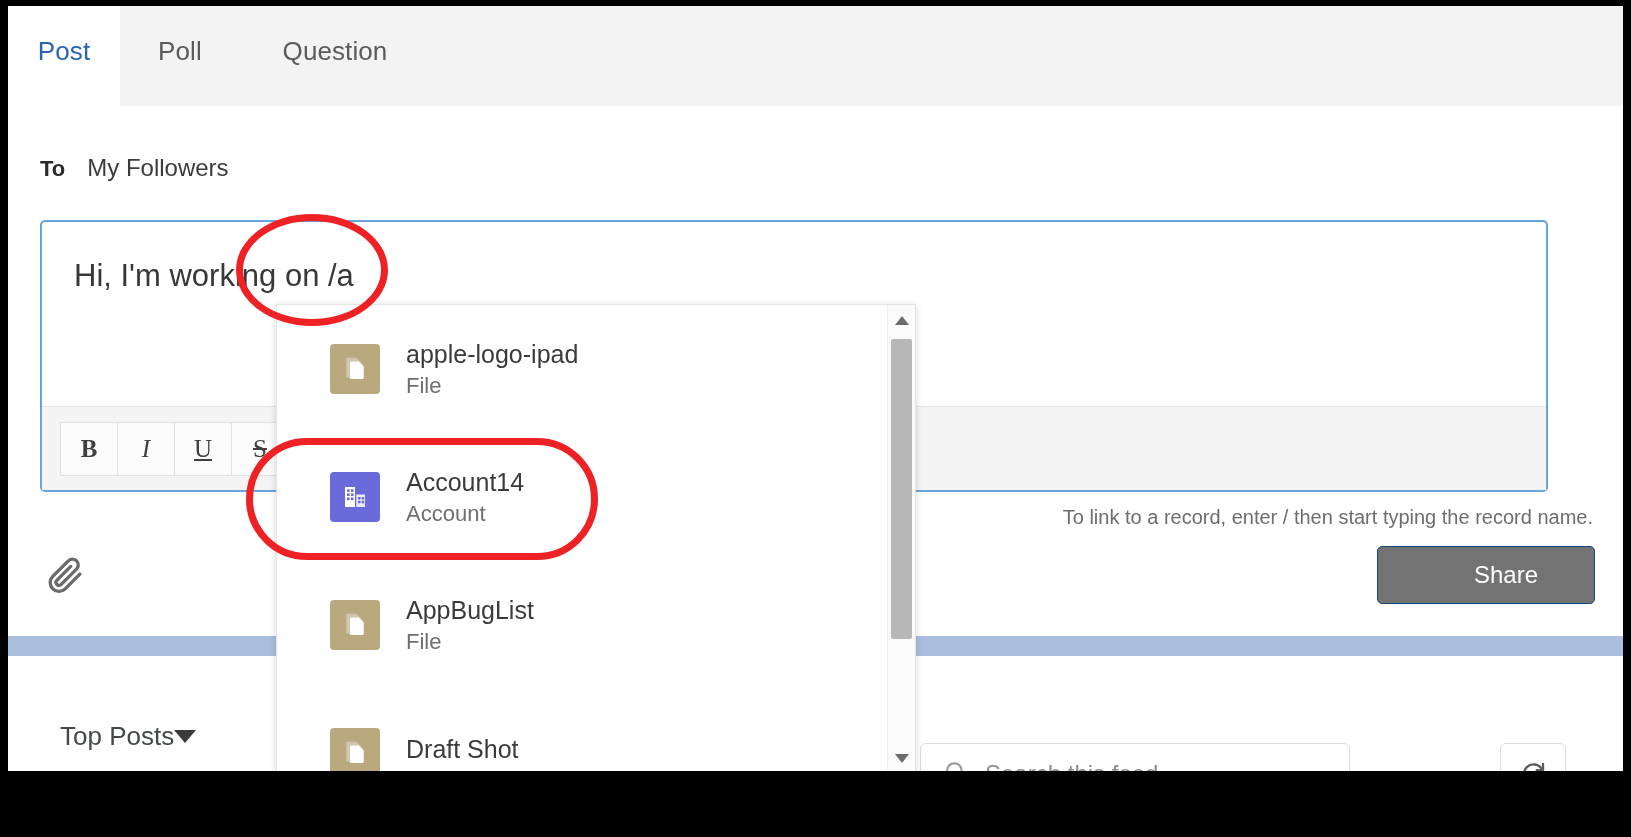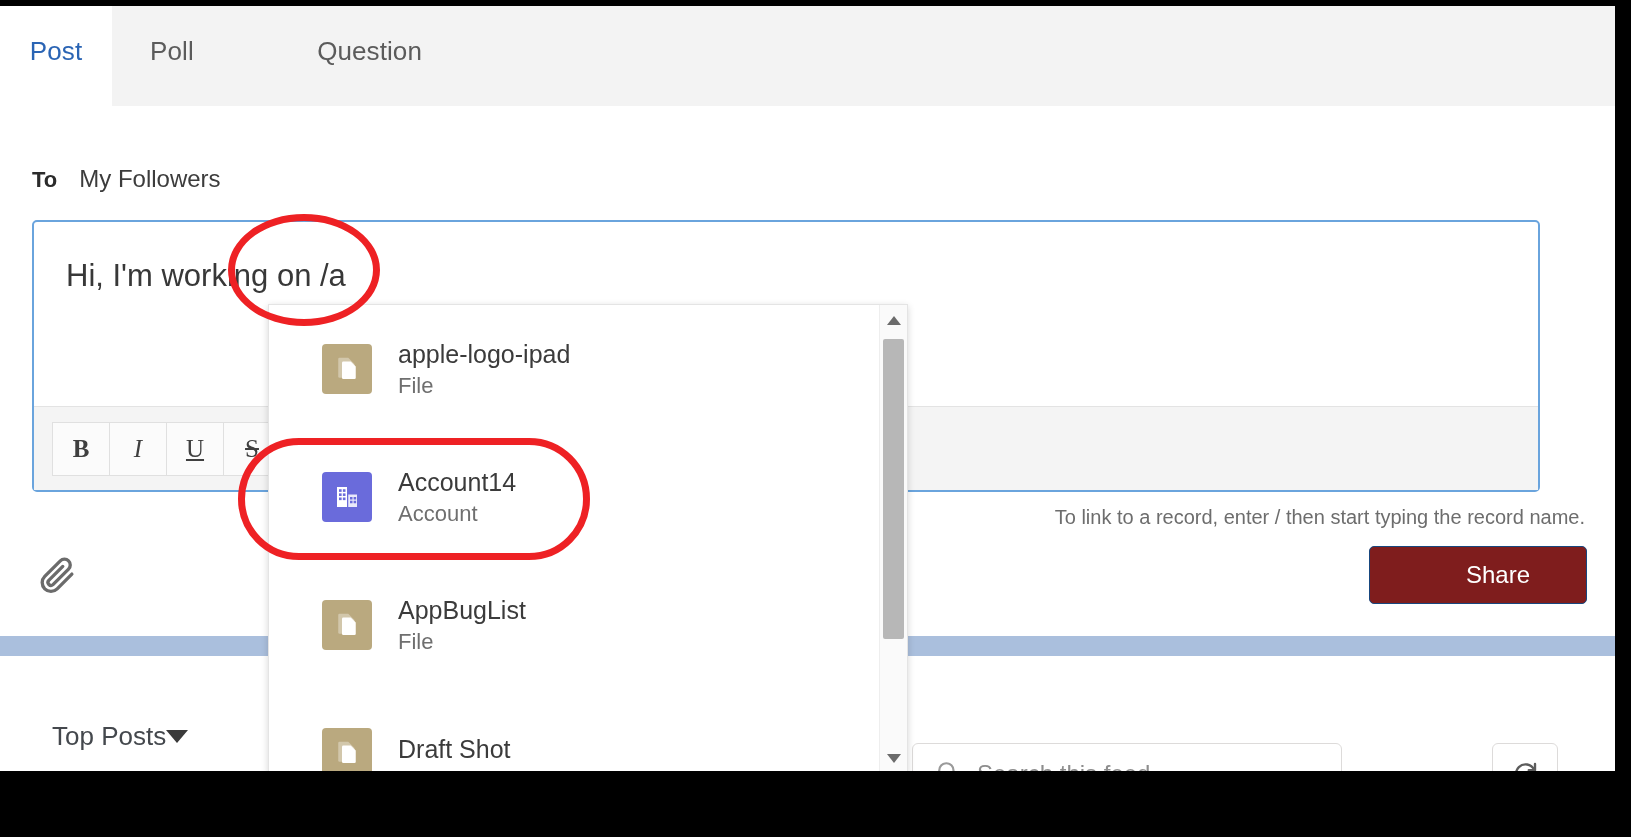--- a/index.html
+++ b/index.html
@@ -17,21 +17,21 @@
     position: relative;
     width: 1631px;
     height: 837px;
     background: #000000;
     overflow: hidden;
   }
 
   
   .app-surface {
     position: absolute;
-    left: 0;
+    left: 8px;
     top: 6px;
     width: 1615px;
     height: 765px;
     background: #ffffff;
     overflow: hidden;
   }
 
   
   .tabstrip {
     position: absolute;
@@ -66,31 +66,30 @@
     background: #ffffff;
     color: #2a64b4;
     font-weight: 400;
   }
   .tab.inactive {
     color: #5b5b5b;
     background: transparent;
   }
   #tab-post  { left: 0px;   width: 112px; }
   #tab-poll  { left: 112px; width: 120px; }
-  #tab-question { left: 232px; width: 190px; justify-content: flex-end; }
+  #tab-question { left: 232px; width: 190px; }
 
   
   .to-row {
     position: absolute;
     left: 32px;
     top: 148px;
     display: flex;
     align-items: baseline;
     gap: 22px;
-    margin-top: 11px;
   }
   .to-label {
     font-size: 22px;
     font-weight: bold;
     color: #2b2b2b;
   }
   .to-value {
     font-size: 24px;
     color: #3c3c3c;
   }
@@ -175,21 +174,21 @@
     box-sizing: border-box;
   }
   .btn-secondary {
     width: 180px;
     background: #ffffff;
     border: 1px solid #d2d6da;
     color: #24609c;
   }
   .btn-primary {
     width: 218px;
-    background: #7f1d1d;
+    background: #737373;
     border: 1px solid #17477f;
     color: #ffffff;
     padding-left: 40px;
   }
 
   
   .attach-icon {
     position: absolute;
     left: 36px;
     top: 548px;

